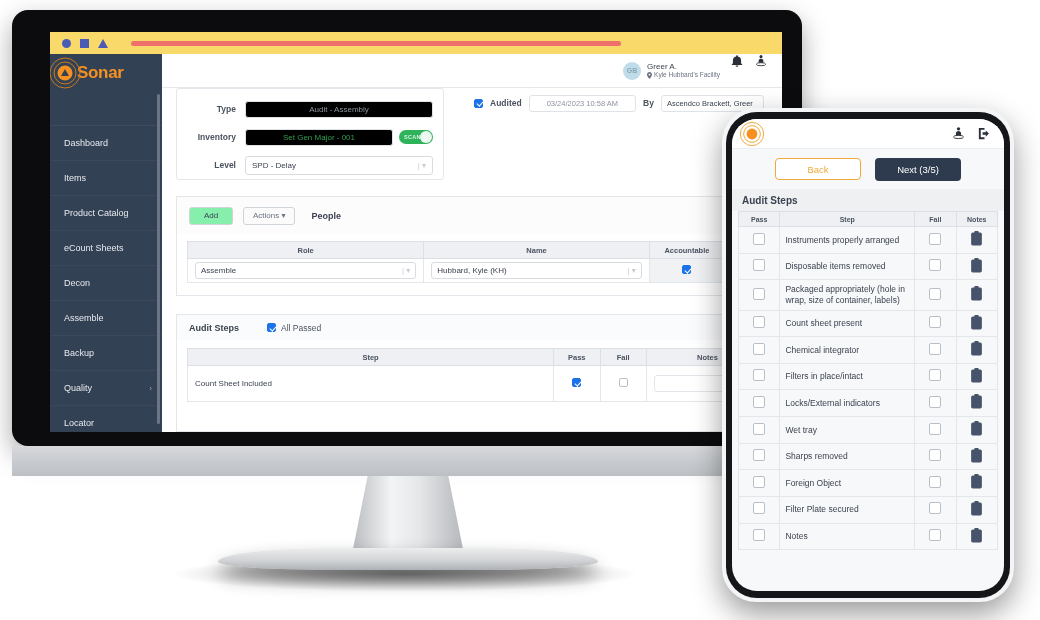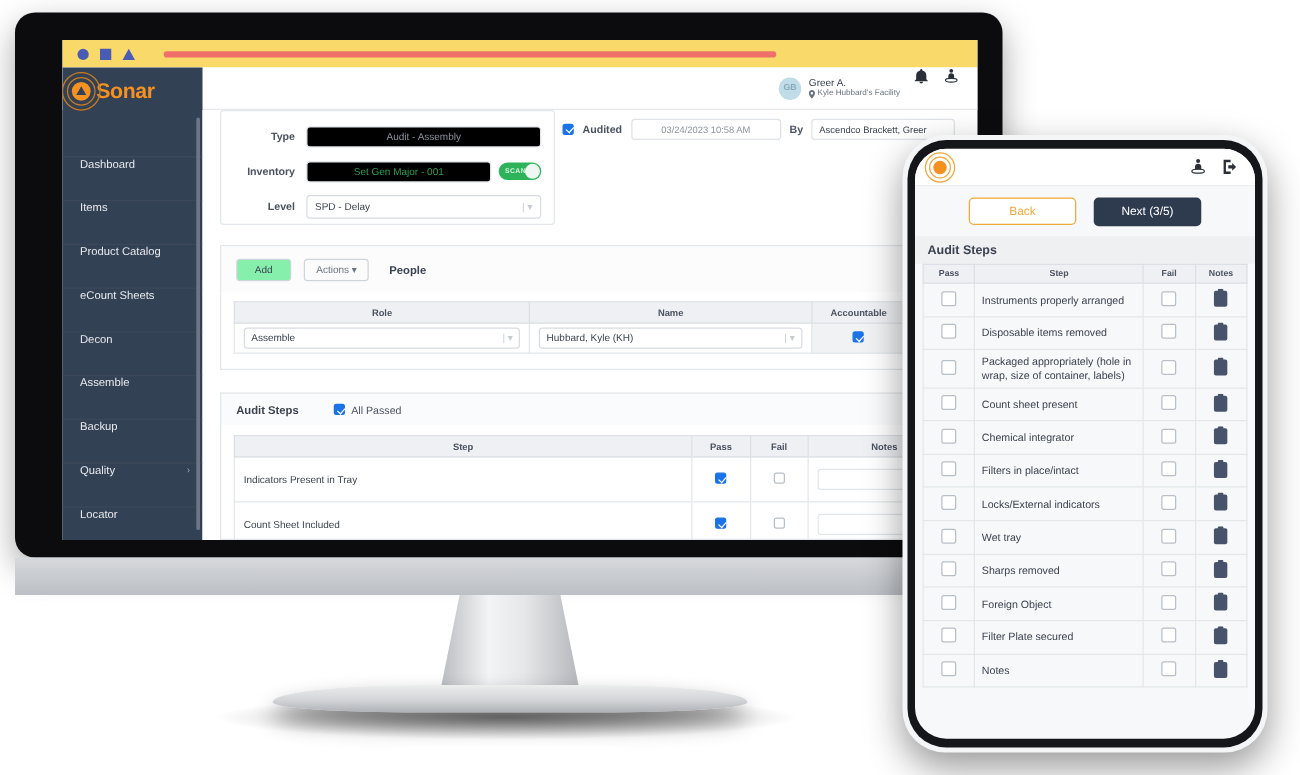--- a/index.html
+++ b/index.html
@@ -81,21 +81,21 @@
   }
   .logo {
     height:38px; display:flex; align-items:center; gap:3px; padding-left:6px;
     position:relative;
   }
   .logo-mark { width:18px; height:18px; position:relative; flex:0 0 auto;}
   .logo-mark svg { width:36px; height:36px; position:absolute; left:-9px; top:-9px;}
   .logo-text { font-size:17px; color:#f59120; font-weight:600; letter-spacing:-.3px; }
   .sb-gap { height:34px; border-bottom:1px solid #3f4c60; }
   .sb-item {
-    height:35px; display:flex; align-items:flex-start; justify-content:space-between;
+    height:35px; display:flex; align-items:center; justify-content:space-between;
     padding:0 10px 0 14px; color:#e8eaee; font-size:9px; border-bottom:1px solid #3c4859;
   }
   .sb-item .chev { color:#9aa4b3; font-size:8px; }
   .sb-scroll {
     position:absolute; right:2px; top:40px; width:3px; height:330px;
     background:#6b7585; border-radius:2px;
   }
 
   
   .content {
@@ -124,21 +124,21 @@
   .fselect .sep { color:#c6cbd2; font-size:8px; }
   .scan {
     width:34px; height:14px; border-radius:8px; background:#2eb35b; margin-left:6px;
     display:flex; align-items:center; justify-content:flex-start; position:relative;
   }
   .scan span { font-size:5.5px; color:#d6f3e0; margin-left:5px; letter-spacing:.3px; font-weight:bold;}
   .scan i { position:absolute; right:1px; top:1px; width:12px; height:12px; border-radius:50%;
             background:#eef7f1; }
 
   .auditrow {
-    position:absolute; left:288px; top:2px; right:6px; height:26px;
+    position:absolute; left:312px; top:2px; right:6px; height:26px;
     display:flex; align-items:center; gap:7px; font-size:8.5px; color:#4b5360;
   }
   .cb {
     width:9px; height:9px; border:1px solid #b9bfc8; border-radius:2px; background:#fff;
     display:inline-block; flex:0 0 auto;
   }
   .cb.on { background:#1a73e8; border-color:#1a73e8; position:relative; }
   .cb.on:after {
     content:""; position:absolute; left:2.5px; top:0.5px; width:2.5px; height:5px;
     border:solid #fff; border-width:0 1.5px 1.5px 0; transform:rotate(42deg);
@@ -447,28 +447,20 @@
                 <col style="width:21%">
               </colgroup>
             <tbody>
                 <tr>
               <th>Step</th>
               <th>Pass</th>
               <th>Fail</th>
               <th>Notes</th>
             </tr>
             <tr style="height:36px">
-              <td>Indicators Present in Tray</td>
-              <td style="text-align:center"><span class="cb on"></span></td>
-              <td style="text-align:center"><span class="cb"></span></td>
-              <td>
-                    <div class="notesinput"></div>
-                  </td>
-            </tr>
-            <tr style="height:36px">
               <td>Count Sheet Included</td>
               <td style="text-align:center"><span class="cb on"></span></td>
               <td style="text-align:center"><span class="cb"></span></td>
               <td>
                     <div class="notesinput"></div>
                   </td>
             </tr>
           </tbody>
             </table>
           <div class="vscroll"></div>

